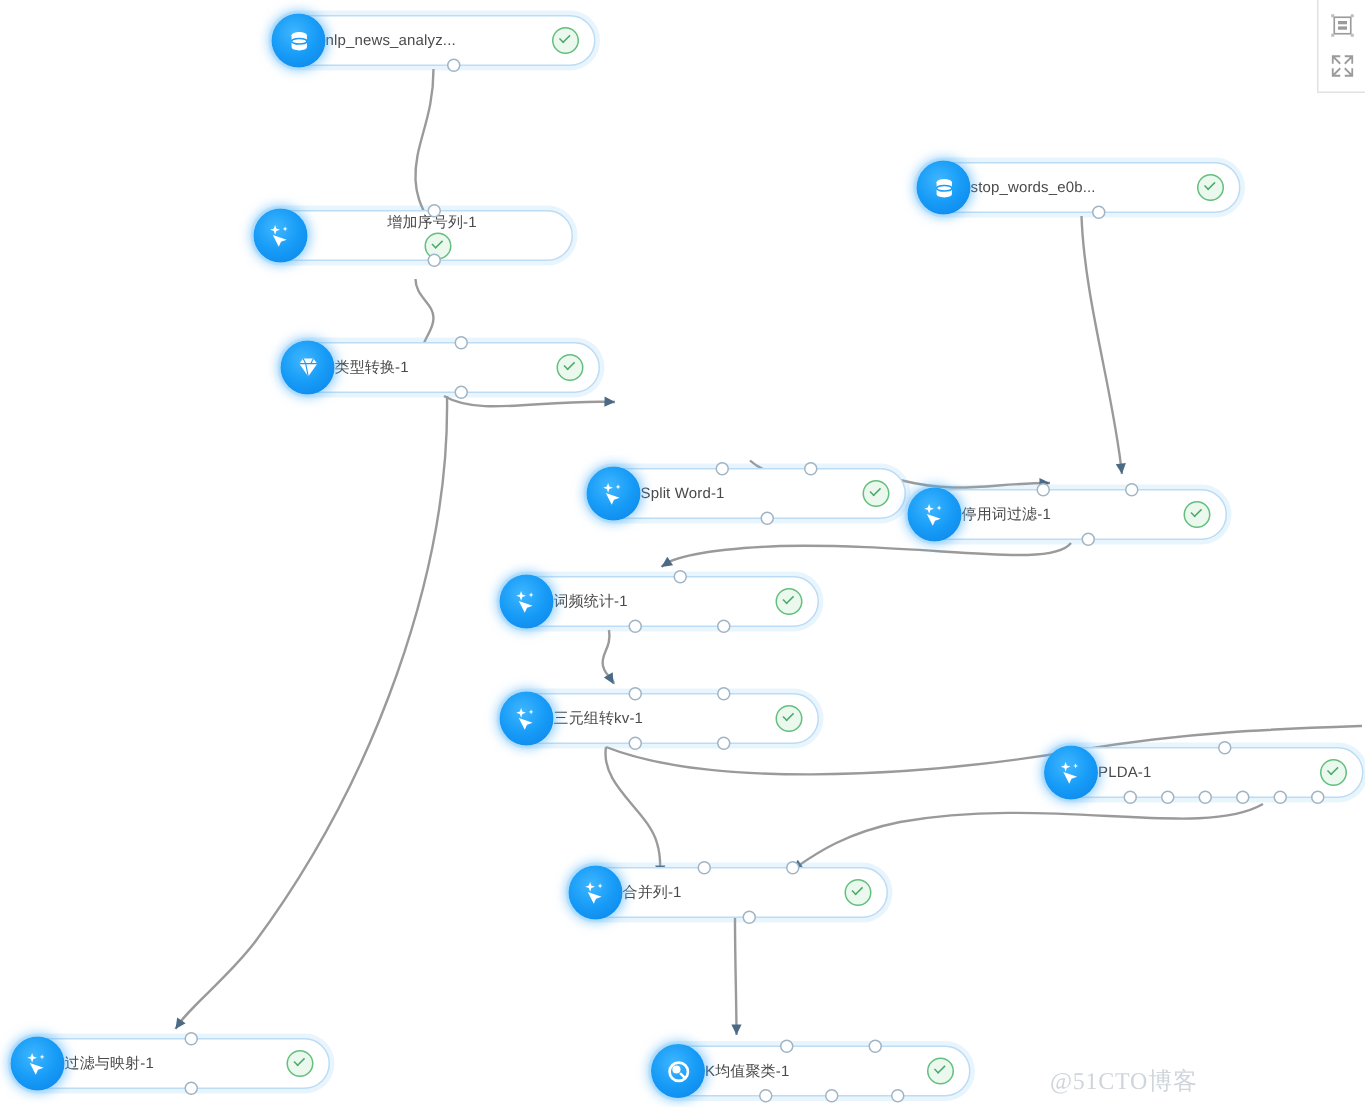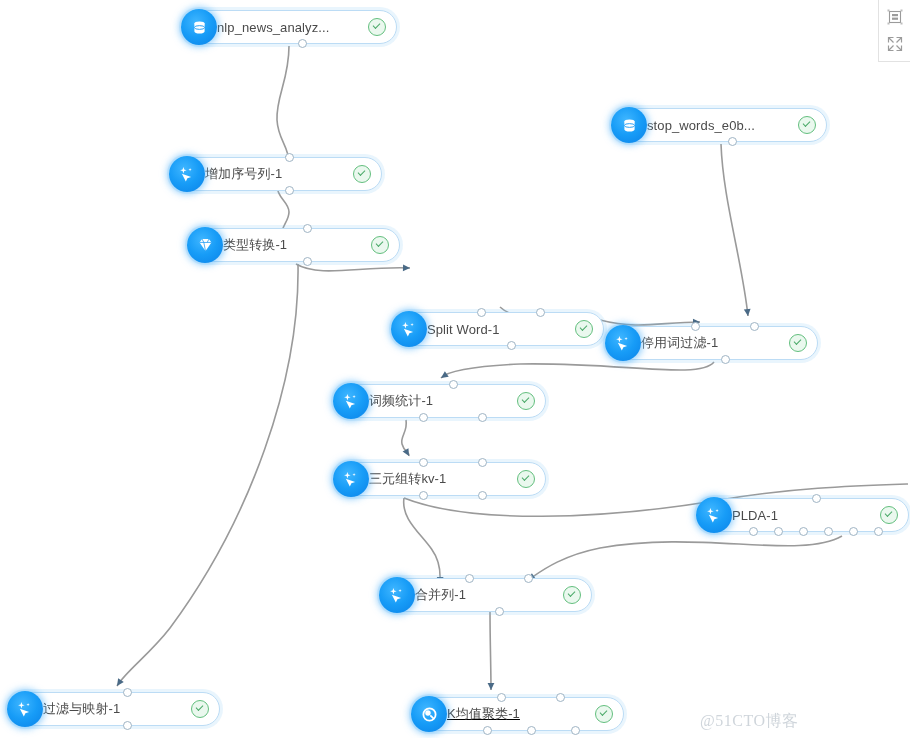--- a/index.html
+++ b/index.html
@@ -47,21 +47,21 @@
     left: -2px; top: -2px;
     width: 36px; height: 36px;
     border-radius: 50%;
     background: radial-gradient(circle at 42% 36%, #3fb6ff 0%, #179cf7 48%, #0a82e8 100%);
     box-shadow: 0 0 7px 2px rgba(60,170,250,0.55);
     display: flex; align-items: center; justify-content: center;
     color: #ffffff;
   }
   .node .nicon svg { display: block; }
   .node .nlabel {
-    font-size: 13px;
+    font-size: 10px;
     color: #4a4a4a;
     white-space: nowrap;
     letter-spacing: .1px;
     flex: 1 1 auto;
     overflow: hidden;
   }
   .node .nstatus {
     width: 18px; height: 18px;
     border-radius: 50%;
     border: 1.5px solid #63bf7e;
@@ -181,21 +181,21 @@
           <svg width="17" height="17" viewBox="0 0 20 20">
             <ellipse cx="10" cy="5.2" rx="6" ry="2.4" fill="#fff"></ellipse>
             <path d="M4 5.2 L4 14.8 C4 16.1 6.7 17.2 10 17.2 C13.3 17.2 16 16.1 16 14.8 L16 5.2" fill="#fff"></path>
             <ellipse cx="10" cy="10" rx="6" ry="2.2" fill="none" stroke="#1d9af4" stroke-width="1.1"></ellipse>
           </svg>
         </div>
         <div class="nlabel">stop_words_e0b...</div>
         <div class="nstatus"></div>
         <div class="port bot" style="left: 115px;"></div>
       </div>
-      <div class="node" style="left: 170px; top: 157px; width: 212px;">
+      <div class="node" style="left: 170px; top: 140px; width: 212px; flex-direction: column;">
         <div class="nicon">
           <svg width="18" height="18" viewBox="0 0 20 20">
             <path d="M6 2.2 L6.9 4.9 L9.6 5.8 L6.9 6.7 L6 9.4 L5.1 6.7 L2.4 5.8 L5.1 4.9 Z" fill="#fff"></path>
             <path d="M13.4 3.2 L13.9 4.6 L15.3 5.1 L13.9 5.6 L13.4 7 L12.9 5.6 L11.5 5.1 L12.9 4.6 Z" fill="#fff"></path>
             <path d="M4.3 9.6 L14.6 13.2 L10.4 14.6 L8.7 18.4 Z" fill="#fff"></path>
           </svg>
         </div>
         <div class="nlabel">增加序号列-1</div>
         <div class="nstatus"></div>
         <div class="port top" style="left: 113.5px;"></div>
@@ -308,21 +308,21 @@
             <path d="M6 2.2 L6.9 4.9 L9.6 5.8 L6.9 6.7 L6 9.4 L5.1 6.7 L2.4 5.8 L5.1 4.9 Z" fill="#fff"></path>
             <path d="M13.4 3.2 L13.9 4.6 L15.3 5.1 L13.9 5.6 L13.4 7 L12.9 5.6 L11.5 5.1 L12.9 4.6 Z" fill="#fff"></path>
             <path d="M4.3 9.6 L14.6 13.2 L10.4 14.6 L8.7 18.4 Z" fill="#fff"></path>
           </svg>
         </div>
         <div class="nlabel">过滤与映射-1</div>
         <div class="nstatus"></div>
         <div class="port top" style="left: 113.5px;"></div>
         <div class="port bot" style="left: 113.5px;"></div>
       </div>
-      <div class="node" style="left: 412px; top: 697px; width: 212px; text-decoration: underline;">
+      <div class="node" style="left: 435px; top: 697px; width: 212px;">
         <div class="nicon">
           <svg width="17" height="17" viewBox="0 0 20 20">
             <circle cx="10" cy="10" r="7.2" fill="none" stroke="#fff" stroke-width="2.1"></circle>
             <circle cx="8.2" cy="8.2" r="3.2" fill="#fff"></circle>
             <path d="M11.6 11.6 L14.6 14.6" stroke="#fff" stroke-width="2" stroke-linecap="round"></path>
           </svg>
         </div>
         <div class="nlabel">K均值聚类-1</div>
         <div class="nstatus"></div>
         <div class="port top" style="left: 84.1667px;"></div>

